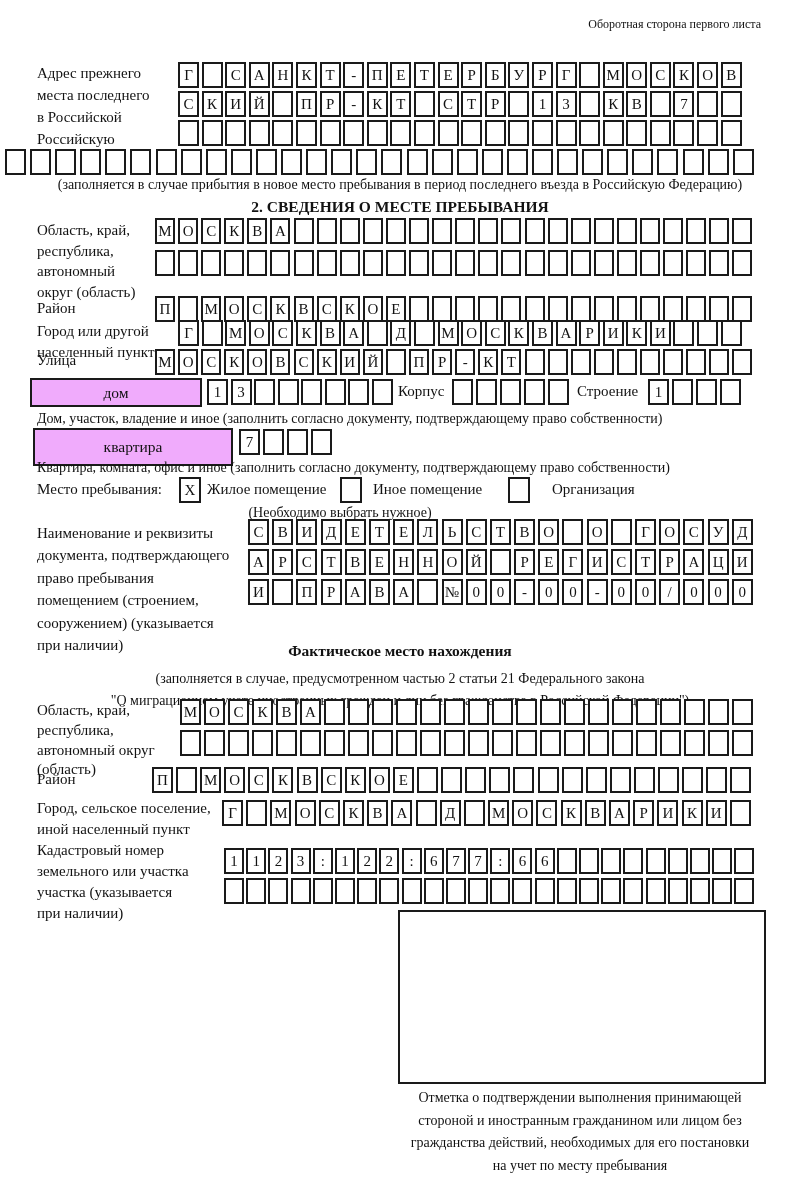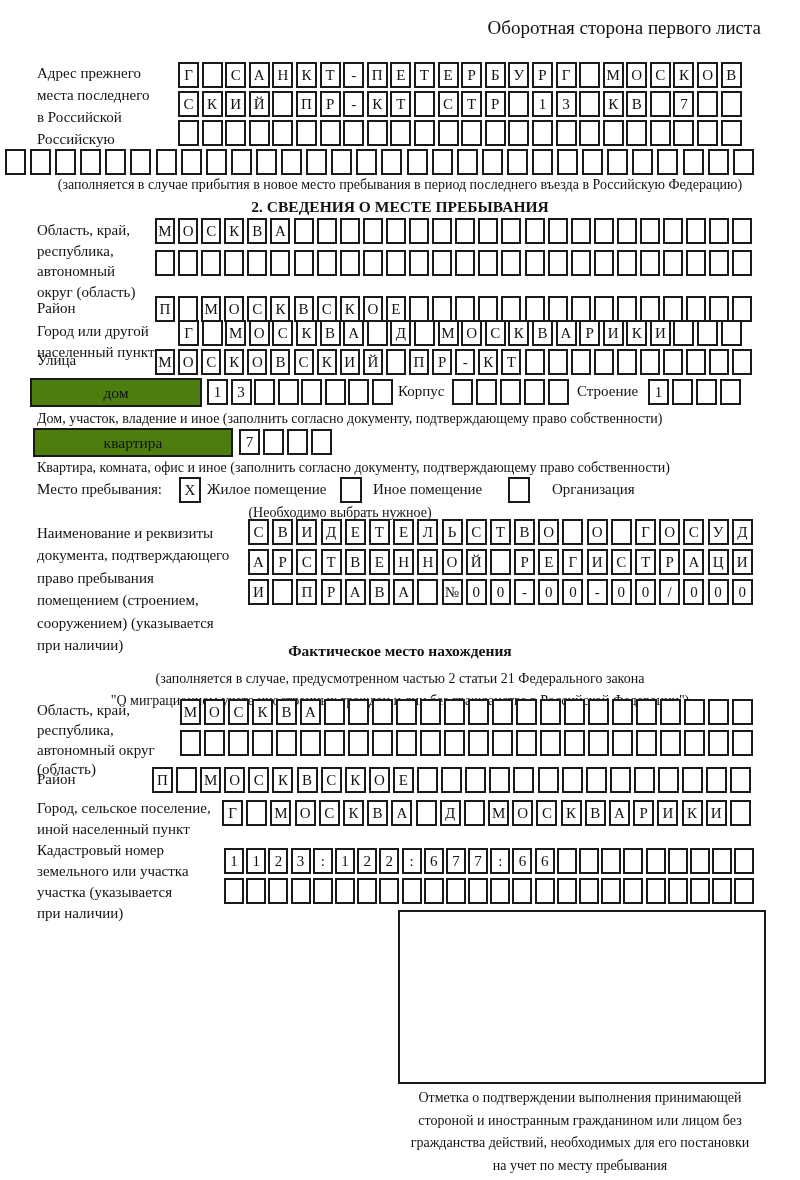--- a/index.html
+++ b/index.html
@@ -4,29 +4,29 @@
 <style>
   html,body{margin:0;padding:0;background:#fff;}
   .page{position:relative;width:800px;height:1180px;background:#fff;
         font-family:"Liberation Serif",serif;color:#121212;overflow:hidden;}
   .abs{position:absolute;}
   .lbl{font-size:15px;}
   .lines{line-height:var(--lh,22px);}
   .cap{font-size:14px;}
   .center{text-align:center;}
   .ttl{font-size:15.5px;font-weight:bold;text-align:center;}
-  .corner{top:17px;right:39px;font-size:19px;}
+  .corner{top:17px;right:39px;font-size:12px;}
   .row{position:absolute;display:flex;gap:var(--g,3px);}
   .cell{flex:0 0 auto;width:var(--w,21px);height:26px;border:2px solid #1a1a1a;
         box-sizing:border-box;display:flex;align-items:center;justify-content:center;
         font-size:15px;background:#fff;}
   .cb{width:22px;height:26px;border:2px solid #1a1a1a;box-sizing:border-box;
       display:flex;align-items:center;justify-content:center;font-size:15px;background:#fff;}
   .wbox{border:2px solid #1a1a1a;box-sizing:border-box;display:flex;align-items:center;
-        justify-content:center;font-size:15.5px;background:#4d7c0f;}
+        justify-content:center;font-size:15.5px;background:#f0abfc;}
   .stamp{border:2px solid #1a1a1a;background:#fff;}
 </style>
 </head>
 <body>
 
 <div class="page">
 
   <div class="abs corner">Оборотная сторона первого листа</div>
 
   <div class="abs lbl lines" style="left:37px;top:62px;--lh:22px">
@@ -324,21 +324,21 @@
     </div>
   <div class="abs lbl" style="left:577px;top:383px">Строение</div>
   <div class="row" style="left:648px;top:379px;--w:21px;--g:3px">
       <span class="cell">1</span>
       <span class="cell"></span>
       <span class="cell"></span>
       <span class="cell"></span>
     </div>
   <div class="abs cap" style="left:37px;top:411px">Дом, участок, владение и иное (заполнить согласно документу, подтверждающему право собственности)</div>
 
-  <div class="wbox abs" style="left:33px;top:428px;width:200px;height:29px">квартира</div>
+  <div class="wbox abs" style="left:33px;top:428px;width:200px;height:38px">квартира</div>
   <div class="row" style="left:239px;top:429px;--w:21px;--g:3px">
       <span class="cell">7</span>
       <span class="cell"></span>
       <span class="cell"></span>
       <span class="cell"></span>
     </div>
   <div class="abs cap" style="left:37px;top:460px">Квартира, комната, офис и иное (заполнить согласно документу, подтверждающему право собственности)</div>
 
   <div class="abs lbl" style="left:37px;top:481px">Место пребывания:</div>
   <div class="cb abs" style="left:179px;top:477px">

